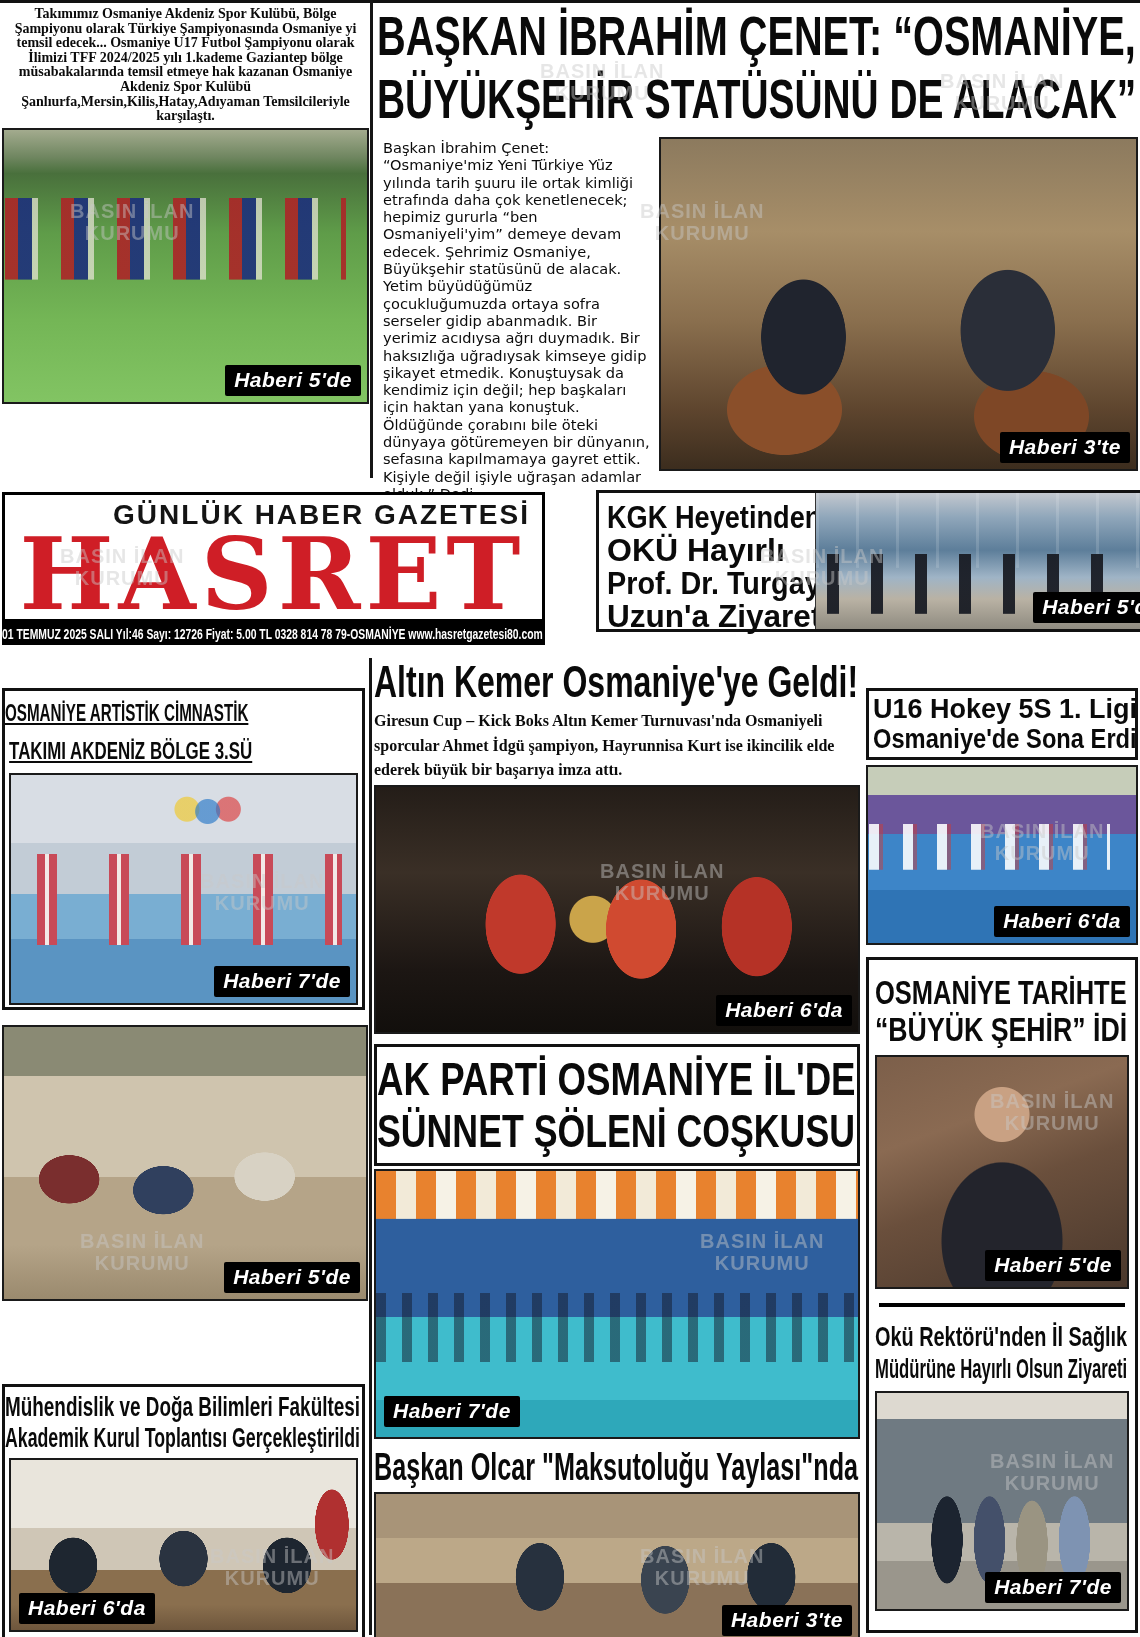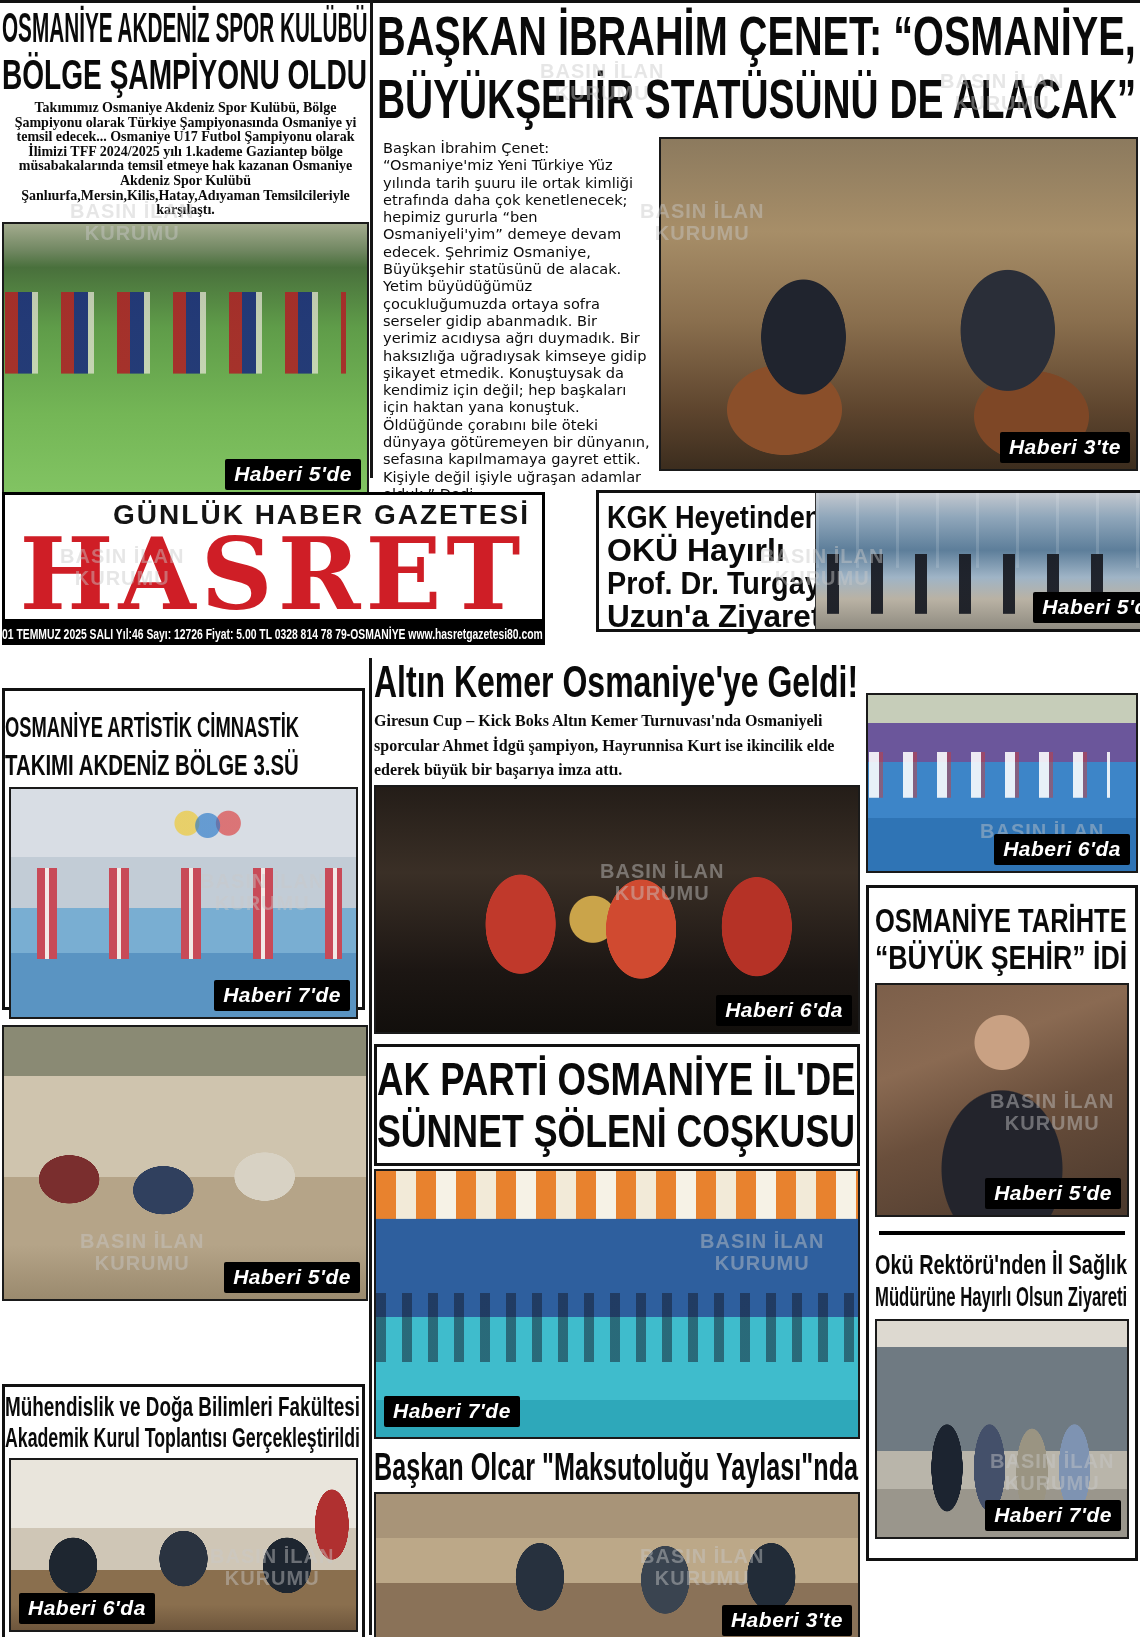--- a/index.html
+++ b/index.html
@@ -100,21 +100,21 @@
                      font-weight:bold;letter-spacing:2px;color:#141414;}
   #masthead .title{display:block;text-align:center;font-family:"DejaVu Serif",serif;font-weight:bold;
                    font-size:100px;line-height:88px;letter-spacing:5px;color:#cf1e26;}
   #masthead .dateline{height:23px;background:#000000;color:#fff;font-weight:bold;font-size:15px;line-height:23px;
                       text-align:center;}
   #sec-kgk{left:556px;top:490px;width:582px;height:142px;border:3px solid #111;box-sizing:border-box;display:flex;margin-left:40px;}
   #sec-kgk .txt{width:216px;padding:8px 4px 0 8px;box-sizing:border-box;}
   #sec-kgk .txt .fitline{font-size:32px;line-height:33px;}
   #sec-kgk .photo{flex:1;border:none;border-left:1px solid #333;}
   #sec-cim{left:2px;top:688px;width:363px;height:322px;border:3px solid #111;box-sizing:border-box;}
-  #sec-cim .hl{font-size:29px;line-height:38px;padding-top:17px;}
+  #sec-cim .hl{font-size:24px;line-height:38px;padding-top:3px;text-decoration:underline;}
   #sec-cim .photo{margin:3px 4px 0 4px;height:228px;}
   #sec-kadirli{left:2px;top:1022px;width:366px;}
   #sec-kadirli .hl{font-size:36px;line-height:39px;}
   #sec-kadirli .photo{margin-top:3px;height:272px;}
   #sec-muh{left:2px;top:1384px;width:363px;height:287px;border:3px solid #111;box-sizing:border-box;}
   #sec-muh .hl{font-size:27px;line-height:31px;padding-top:5px;}
   #sec-muh .photo{margin:4px 4px 0 4px;height:170px;}
   #sec-center{left:374px;top:658px;width:486px;}
   #sec-center .hl-altin{font-size:45px;line-height:48px;}
   #sec-center .subhead{margin-top:3px;font-size:16px;line-height:24.5px;text-align:left;}
@@ -157,24 +157,20 @@
       <div class="wm" style="left: 980px; top: 820px;">BASIN İLAN<div>KURUMU</div></div>
       <div class="wm" style="left: 80px; top: 1230px;">BASIN İLAN<div>KURUMU</div></div>
       <div class="wm" style="left: 700px; top: 1230px;">BASIN İLAN<div>KURUMU</div></div>
       <div class="wm" style="left: 990px; top: 1090px;">BASIN İLAN<div>KURUMU</div></div>
       <div class="wm" style="left: 210px; top: 1545px;">BASIN İLAN<div>KURUMU</div></div>
       <div class="wm" style="left: 640px; top: 1545px;">BASIN İLAN<div>KURUMU</div></div>
       <div class="wm" style="left: 990px; top: 1450px;">BASIN İLAN<div>KURUMU</div></div>
     </div>
 
   <div class="sec" id="sec-akdeniz">
-    <div class="hl">
-      <span class="fitline" style="transform: scaleX(0.482);">OSMANİYE AKDENİZ SPOR KULÜBÜ</span>
-      <span class="fitline" style="transform: scaleX(0.653);">BÖLGE ŞAMPİYONU OLDU</span>
-    </div>
     <div class="body serifb">Takımımız Osmaniye Akdeniz Spor Kulübü, Bölge Şampiyonu olarak Türkiye Şampiyonasında Osmaniye yi temsil edecek... Osmaniye U17 Futbol Şampiyonu olarak İlimizi TFF 2024/2025 yılı 1.kademe Gaziantep bölge müsabakalarında temsil etmeye hak kazanan Osmaniye Akdeniz Spor Kulübü Şanlıurfa,Mersin,Kilis,Hatay,Adıyaman Temsilcileriyle karşılaştı.</div>
     <div class="photo p-soccer">
       <span class="pref">Haberi 5'de</span>
     </div>
   </div>
 
   <div class="sec" id="sec-cenet">
     <div class="hl">
       <span class="fitline" style="transform: scaleX(0.709);">BAŞKAN İBRAHİM ÇENET: “OSMANİYE,</span>
       <span class="fitline" style="transform: scaleX(0.694);">BÜYÜKŞEHİR STATÜSÜNÜ DE ALACAK”</span>
@@ -252,20 +248,24 @@
     </div>
     <div class="hl hl-olcar">
       <span class="fitline" style="transform: scaleX(0.663);">Başkan Olcar "Maksutoluğu Yaylası"nda</span>
     </div>
     <div class="photo p-rustic ph3">
       <span class="pref">Haberi 3'te</span>
     </div>
   </div>
 
   <div class="sec" id="sec-right">
+    <div class="hokeybox hl">
+      <span class="fitline" style="transform: scaleX(0.964);">U16 Hokey 5S 1. Ligi</span>
+      <span class="fitline" style="transform: scaleX(0.846);">Osmaniye'de Sona Erdi</span>
+    </div>
     <div class="photo p-hockey ph-hockey">
       <span class="pref">Haberi 6'da</span>
     </div>
     <div class="box2">
       <div class="hl hl-tarihte">
         <span class="fitline" style="transform: scaleX(0.75);">OSMANİYE TARİHTE</span>
         <span class="fitline" style="transform: scaleX(0.785);">“BÜYÜK ŞEHİR” İDİ</span>
       </div>
       <div class="photo p-portrait ph-portrait">
         <span class="pref">Haberi 5'de</span>

